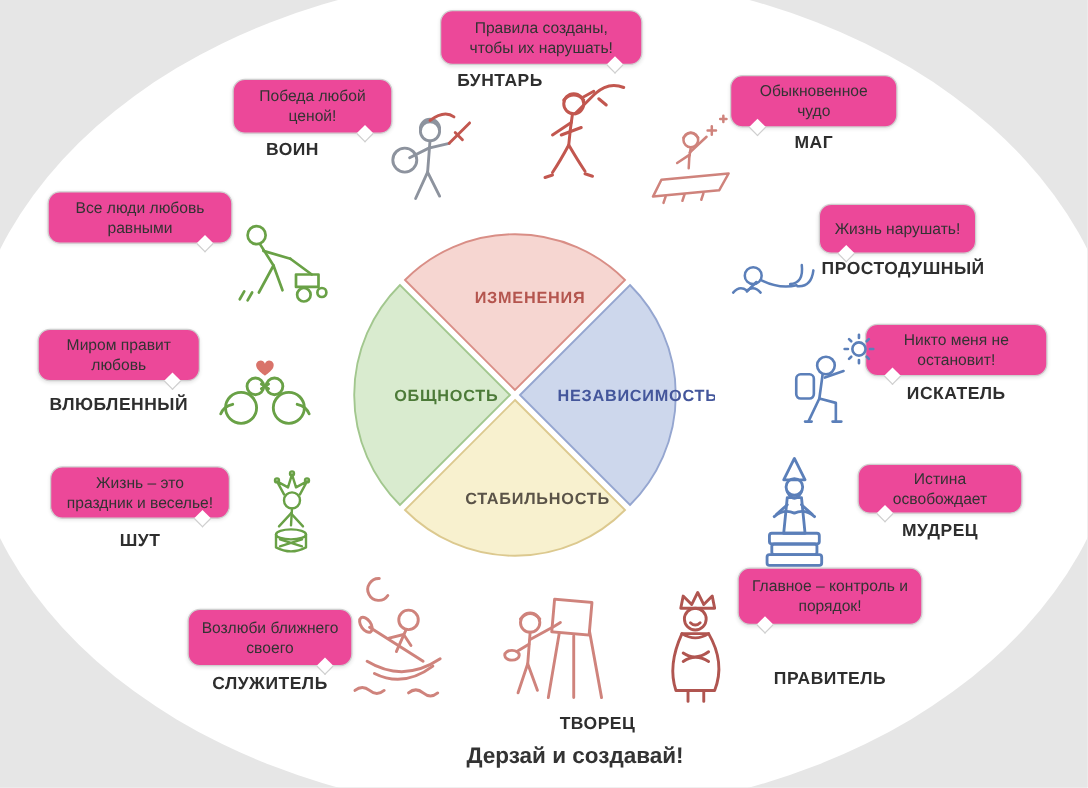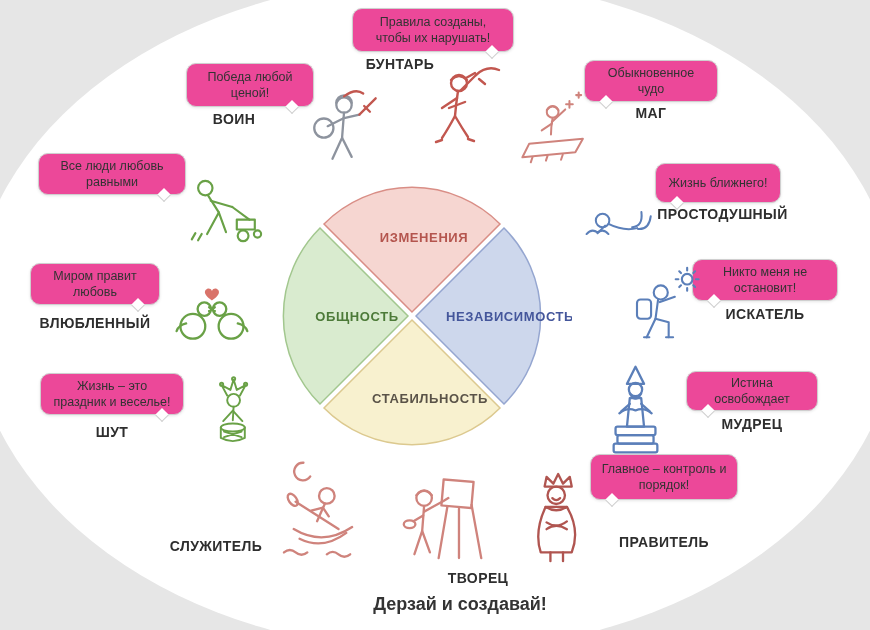--- a/index.html
+++ b/index.html
@@ -122,21 +122,21 @@
         <path d="M57 50 L76 64"></path>
         <path d="M62 64 h20 v11 h-20 z"></path>
         <circle cx="69" cy="82" r="6"></circle>
         <circle cx="85" cy="80" r="4"></circle>
         <path d="M42 56 L29 80 M42 56 L50 78"></path>
         <path d="M12 86 l4 -7 M19 87 l4 -7"></path>
       </g>
     </svg>
   </div>
 
-  <div class="bubble tail-bl" style="left:655px;top:163px;width:126px;height:40px;">Жизнь ближнего!</div>
+  <div class="bubble tail-bl" style="left:655px;top:163px;width:126px;height:40px;">Жизнь нарушать!</div>
   <div class="arcname" style="left:640px;top:206px;width:165px;">ПРОСТОДУШНЫЙ</div>
   <div class="figure" style="left:577px;top:180px;width:90px;height:76px;">
     <svg viewBox="0 0 100 90">
       <g class="sk" stroke="#5b7fb9">
         <circle cx="27" cy="48" r="8"></circle>
         <path d="M34 52 q18 9 34 5"></path>
         <path d="M62 56 q13 -1 11 -18 M69 58 q13 1 15 -15"></path>
         <path d="M30 54 L21 63"></path>
         <path d="M8 64 q6 -7 13 -2 q7 -5 13 2"></path>
       </g>
@@ -206,20 +206,21 @@
         <path d="M50 7 L41 25 L59 25 Z"></path>
         <circle cx="50" cy="31" r="7"></circle>
         <path d="M44 35 q6 11 12 0"></path>
         <path d="M44 40 L41 70 L59 70 L56 40 Z"></path>
         <path d="M44 46 L35 54 M56 46 L65 54"></path>
         <path d="M33 56 q8 -7 17 -3 q9 -4 17 3"></path>
       </g>
     </svg>
   </div>
 
+  <div class="bubble tail-br" style="left:150px;top:487px;width:132px;height:46px;">Возлюби ближнего своего</div>
   <div class="arcname" style="left:150px;top:538px;width:132px;">СЛУЖИТЕЛЬ</div>
   <div class="figure" style="left:266px;top:455px;width:108px;height:112px;">
     <svg viewBox="0 0 110 115">
       <g class="sk" stroke="#cf837c">
         <path d="M38 8 a9 9 0 1 0 7 14"></path>
         <circle cx="62" cy="42" r="8"></circle>
         <path d="M60 50 L52 68"></path>
         <path d="M58 54 L46 57 M58 54 L64 63"></path>
         <path d="M30 48 L74 76"></path>
         <ellipse cx="27" cy="46" rx="4" ry="7" transform="rotate(-35 27 46)"></ellipse>

